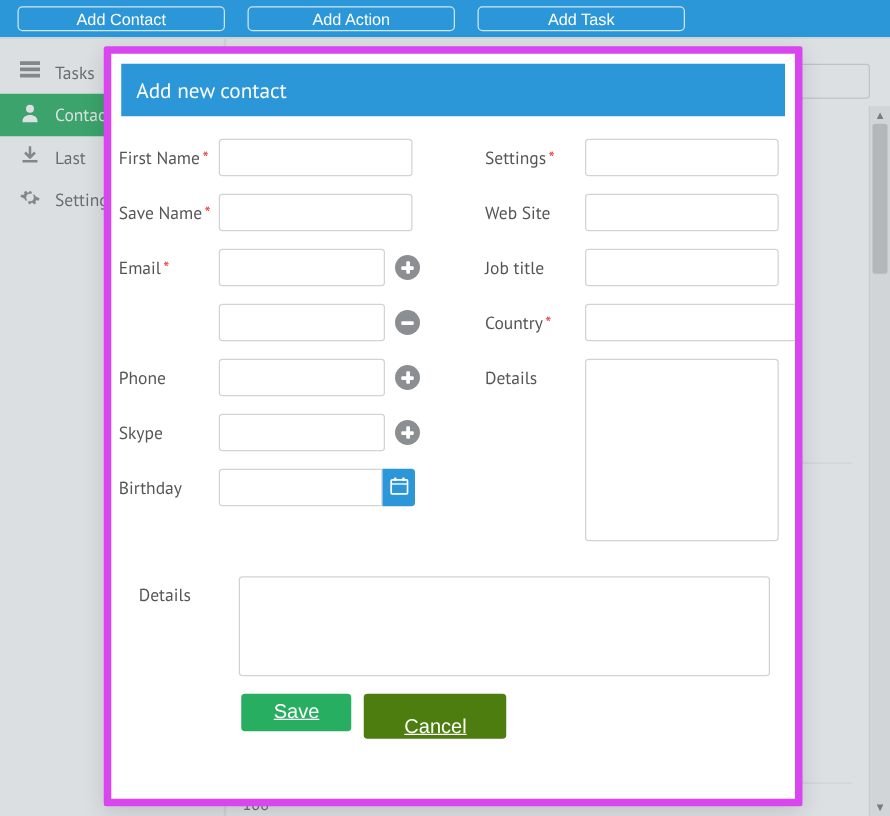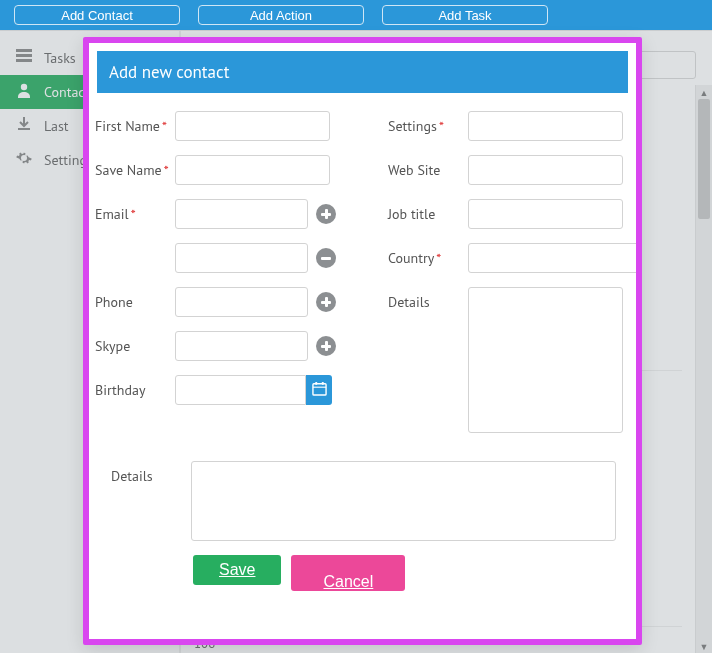--- a/index.html
+++ b/index.html
@@ -144,21 +144,21 @@
   .wide-field .label { width: 80px; padding-top: 6px; }
 
   .modal-footer {
     padding: 14px 20px 18px 104px; display: flex; gap: 10px;
   }
   .btn {
     height: 30px; border: none; border-radius: 3px; color: #fff;
     font-size: 16px; padding: 0 26px; cursor: pointer; text-decoration: underline;
   }
   .btn-primary { background: #27ae60; }
-  .btn-secondary { background: #ec4899; padding: 18px 32px; }
+  .btn-secondary { background: #4d7c0f; padding: 18px 32px; }
 
   
   .ico { width: 16px; height: 16px; }
 </style>
 </head>
 <body>
 
 <div class="topbar">
   <button class="topbar-btn">Add Contact</button>
   <button class="topbar-btn">Add Action</button>

